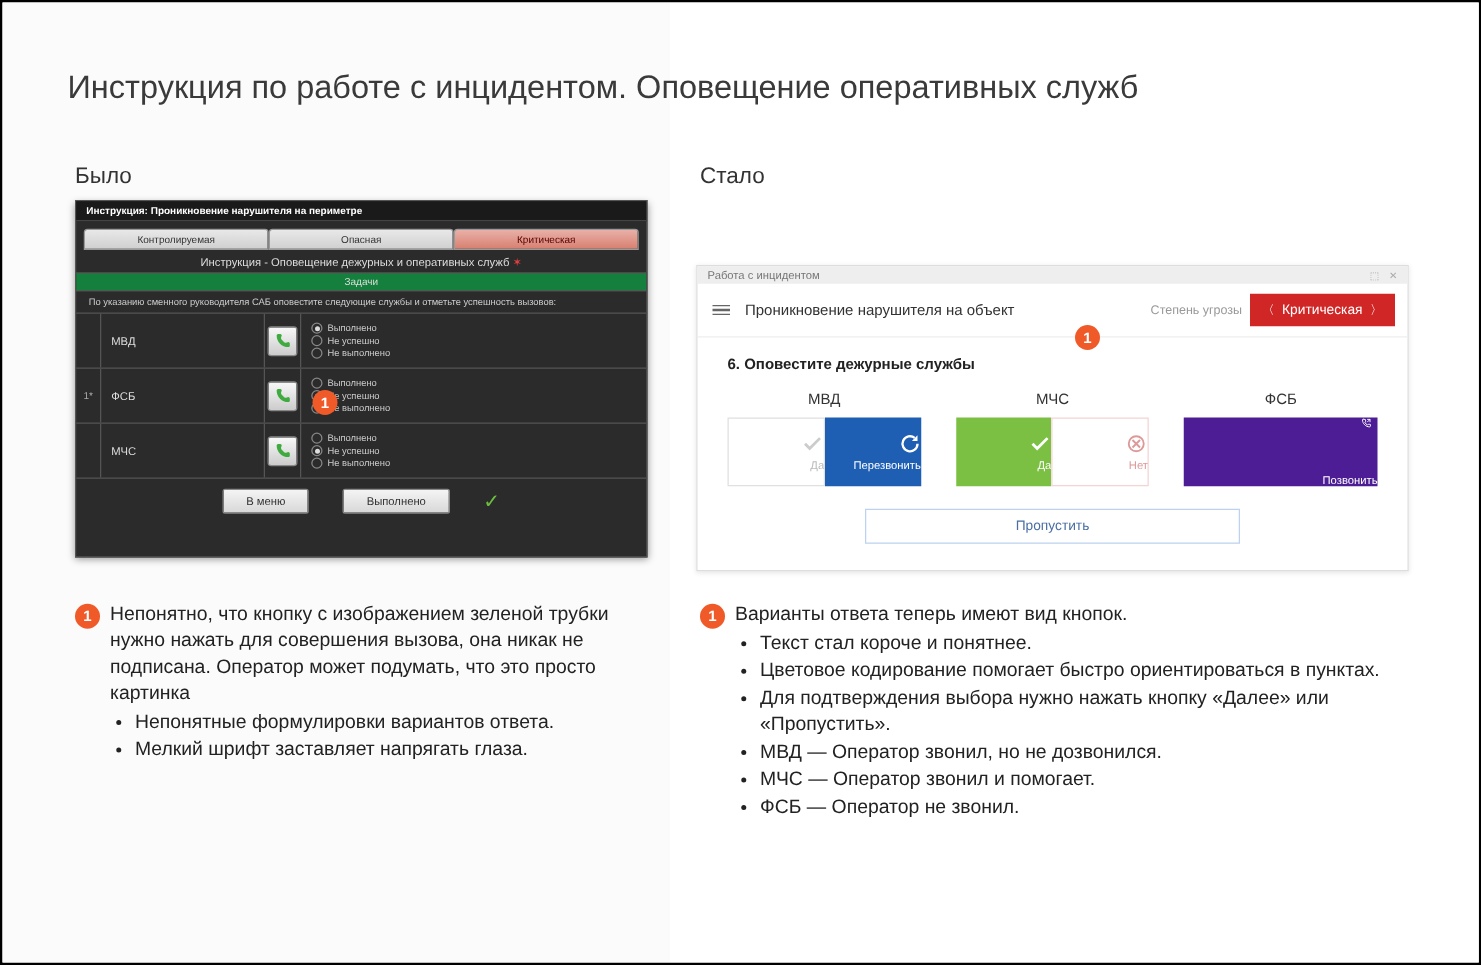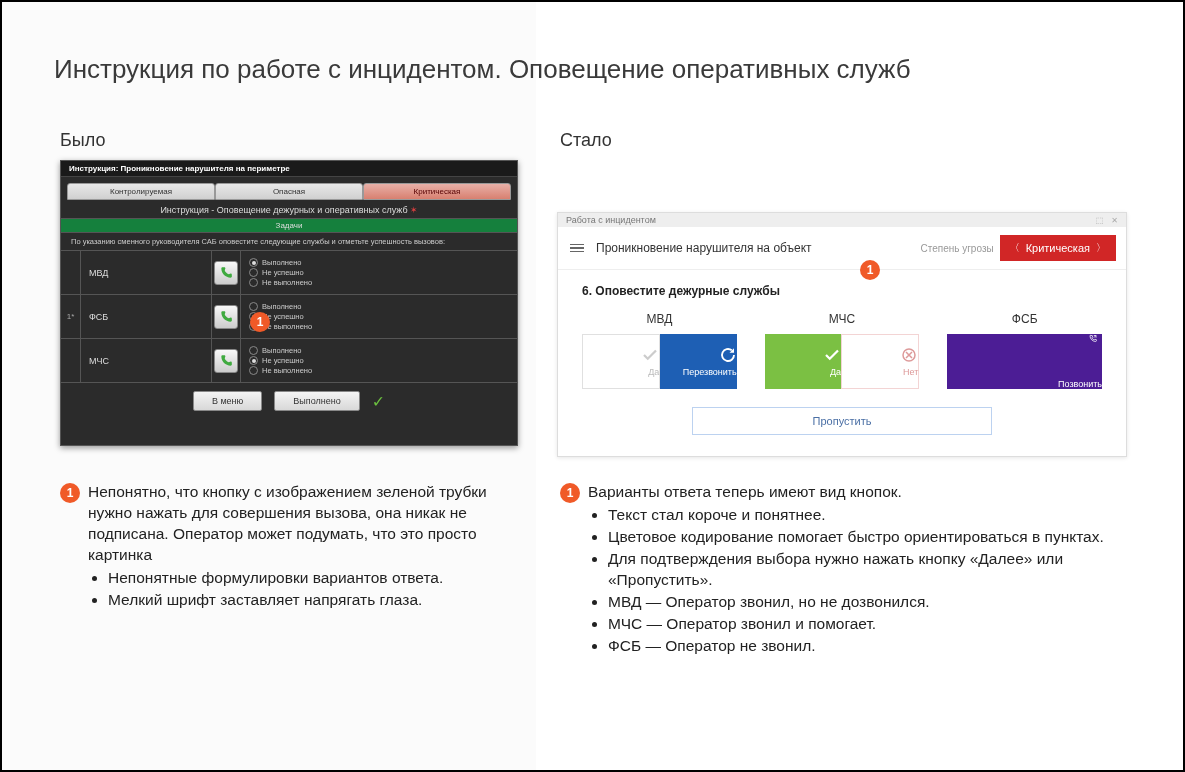--- a/index.html
+++ b/index.html
@@ -163,21 +163,21 @@
   .mb-radio .dot.sel::after {
     content: '';
     width: 4px; height: 4px;
     background: #ddd;
     border-radius: 50%;
   }
   .mb-footer {
     display: flex;
     justify-content: center;
     align-items: center;
-    gap: 12px;
+    gap: 27px;
     padding: 8px 0;
   }
   .mb-btn {
     background: linear-gradient(#f4f4f4,#d8d8d8);
     border: 1px solid #888;
     color: #333;
     font-size: 9px;
     padding: 4px 18px;
     border-radius: 2px;
   }

